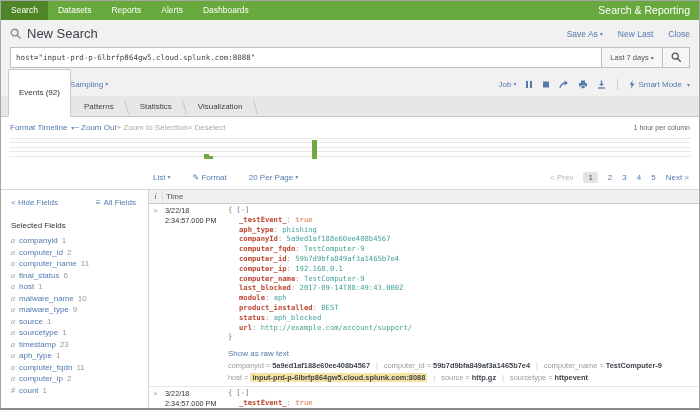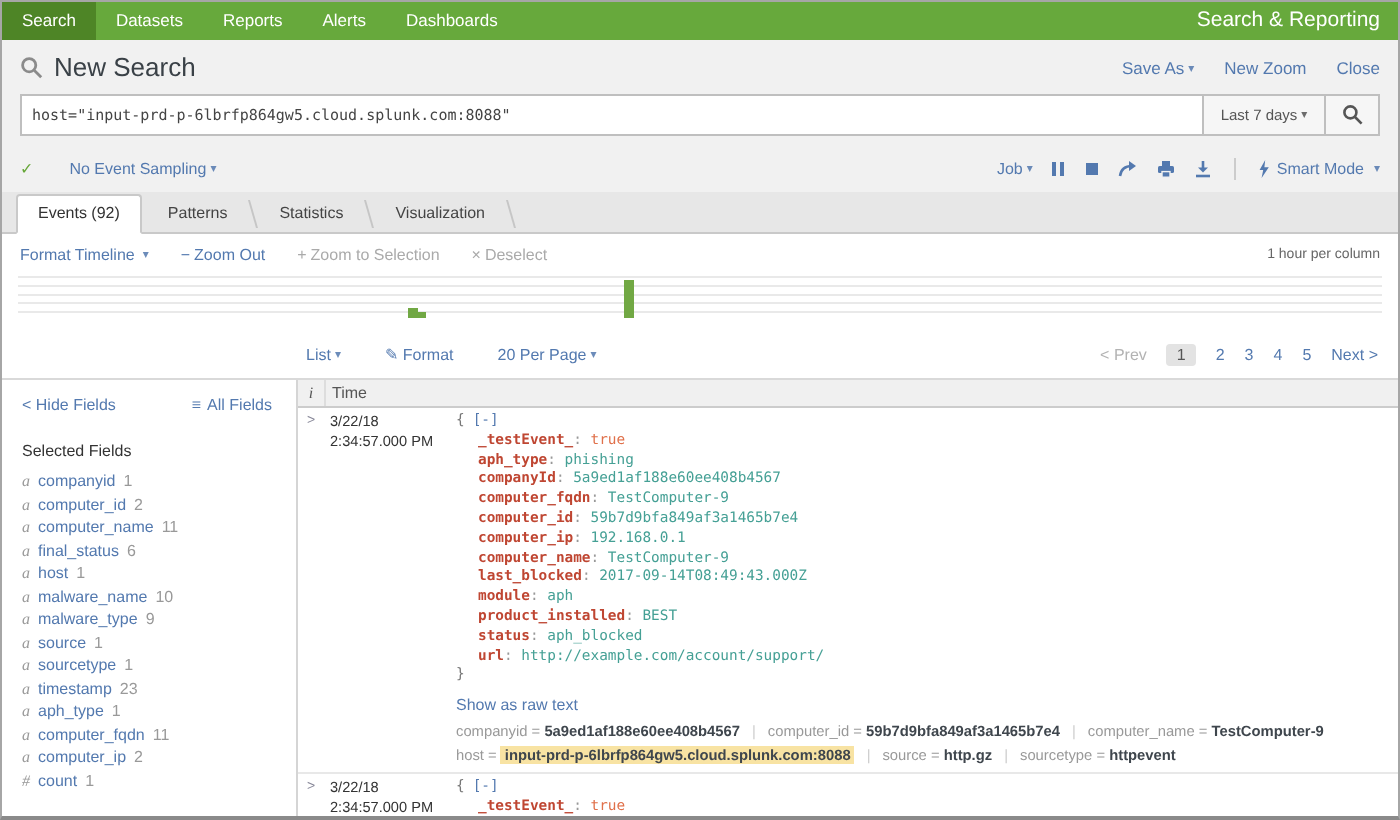--- a/index.html
+++ b/index.html
@@ -38,25 +38,25 @@
   .jobctrls{margin-left:auto;display:flex;align-items:center;gap:9px;}
   .jobctrls svg{display:block;}
   .vsep{width:1px;height:11px;background:#ccc;margin:0 2px;}
   .smart{display:flex;align-items:center;gap:3px;}
 
   
   .tabsrow{height:20px;background:#e7e7e7;display:flex;align-items:flex-end;border-bottom:1px solid #c9c9c9;}
   .tab{font-size:8px;color:#444;padding:0 13px;line-height:19px;position:relative;cursor:pointer;}
   .tabskew{position:absolute;right:0;top:3px;bottom:2px;width:1px;background:#c6c6c6;transform:skewX(16deg);}
   .tab.active{background:#fff;border:1px solid #c9c9c9;border-bottom:1px solid #fff;margin-bottom:-1px;
-    line-height:18px;padding:0 10px;border-radius:2px 2px 0 0;color:#333;margin-left:7px;}
+    line-height:18px;padding:14px 10px;border-radius:2px 2px 0 0;color:#333;margin-left:7px;}
 
   
   .tlpanel{background:#fff;padding-bottom:3px;}
-  .tlcontrols{height:20px;display:flex;align-items:center;padding:0 9px;font-size:8px;gap:16px;}
+  .tlcontrols{height:20px;display:flex;align-items:center;padding:0 9px;font-size:8px;}
   .tlbtn{display:flex;align-items:center;gap:2px;}
   .disabled{color:#aaa;}
   .tlscale{margin-left:auto;font-size:7px;color:#666;}
   .tlchart{margin:1px 8px 2px;height:22px;position:relative;
     background:repeating-linear-gradient(to bottom,#e9e9e9 0,#e9e9e9 1px,transparent 1px,transparent 4.4px);}
   .tlbar{position:absolute;bottom:1px;width:4.5px;background:#71a844;}
 
   
   .listtoolbar{height:24px;display:flex;align-items:center;font-size:8px;border-bottom:1px solid #d9d9d9;background:#fff;}
   .lt-left{margin-left:152px;display:flex;gap:22px;align-items:center;}
@@ -119,21 +119,21 @@
   <div class="header">
     <div class="htitle">
       <svg width="12" height="12" viewBox="0 0 12 12">
         <circle cx="4.6" cy="4.6" r="3.3" fill="none" stroke="#8b8b8b" stroke-width="1.4"></circle>
         <line x1="7.2" y1="7.2" x2="10.6" y2="10.6" stroke="#8b8b8b" stroke-width="1.4"></line>
       </svg>
       <span>New Search</span>
     </div>
     <div class="hactions">
       <a class="link"><span>Save As</span><span class="caret">▾</span></a>
-      <a class="link">New Zoom</a>
+      <a class="link">New Last</a>
       <a class="link">Close</a>
     </div>
   </div>
 
   <div class="searchrow">
     <div class="sbox">
       <input class="squery" value="host=&quot;input-prd-p-6lbrfp864gw5.cloud.splunk.com:8088&quot;" style="">
       <div class="timepick">
         <span>Last 7 days</span>
           <span class="caret">▾</span>

